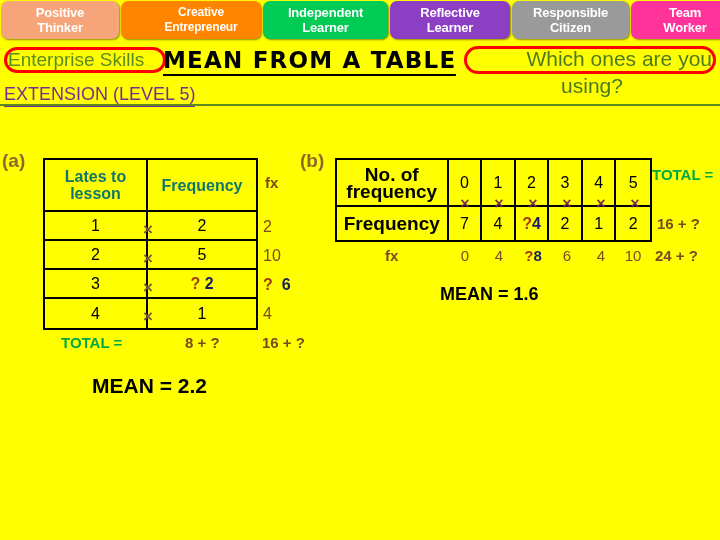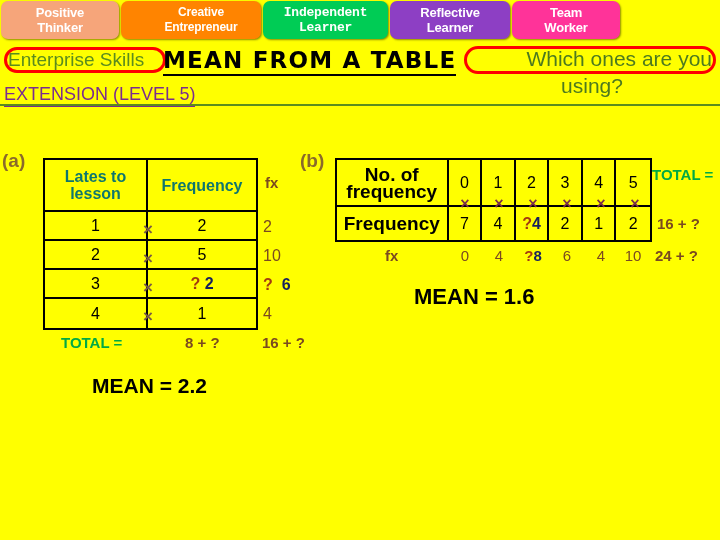--- a/index.html
+++ b/index.html
@@ -26,21 +26,21 @@
     line-height:15px;
     text-align:center;
     border-radius:7px;
     box-shadow:1px 1px 2px rgba(0,0,0,.45);
     margin:1px 1px;
     letter-spacing:-0.2px;
   }
   .skill span{display:block;}
   .s0{width:118px;background:#F6A57A;}
   .s1{width:120px;background:#FF8400;font-size:12px;padding-left:20px;}
-  .s2{width:125px;background:#00CC55;font-family:Liberation Mono, monospace;}
+  .s2{width:125px;background:#00CC55;}
   .s3{width:120px;background:#8D3FC4;}
   .s4{width:117px;background:#9A9A9A;}
   .s5{width:108px;background:#FF3399;}
 
   
   .ent-box{
     position:absolute;left:4px;top:47px;width:162px;height:26px;
     border:3px solid #FF0000;border-radius:13px;box-sizing:border-box;
   }
   .ent-text{
@@ -159,21 +159,21 @@
     font-size:16px;color:#7A2F4A;font-weight:bold;text-align:center;line-height:16px;
   }
 
   .fxB-label{position:absolute;left:385px;top:247px;font-size:15px;font-weight:bold;color:#7A4A20;}
   .fxB-v{position:absolute;top:247px;width:34px;text-align:center;font-size:15px;color:#7A4A20;}
 
   .totalB{position:absolute;left:652px;top:166px;font-size:15px;font-weight:bold;color:#00AA44;white-space:nowrap;}
   .totalB-v1{position:absolute;left:657px;top:215px;font-size:15px;color:#7A4A20;font-weight:bold;white-space:nowrap;}
   .totalB-v2{position:absolute;left:655px;top:247px;font-size:15px;color:#7A4A20;font-weight:bold;white-space:nowrap;}
 
-  .meanB{position:absolute;left:414px;top:284px;font-size:22px;font-weight:bold;color:#000;}
+  .meanB{position:absolute;left:440px;top:284px;font-size:18px;font-weight:bold;color:#000;}
 </style>
 </head>
 <body>
 
 <div class="slide">
 
   <div class="skillbar">
     <div class="skill s0">
       <span>Positive</span>
       <span>Thinker</span>
@@ -182,20 +182,24 @@
       <span>Creative</span>
       <span>Entrepreneur</span>
     </div>
     <div class="skill s2">
       <span>Independent</span>
       <span>Learner</span>
     </div>
     <div class="skill s3">
       <span>Reflective</span>
       <span>Learner</span>
+    </div>
+    <div class="skill s4">
+      <span>Responsible</span>
+      <span>Citizen</span>
     </div>
     <div class="skill s5">
       <span>Team</span>
       <span>Worker</span>
     </div>
   </div>
 
   <div class="ent-box"></div>
   <div class="ent-text">Enterprise Skills</div>
   <div class="main-title">MEAN FROM A TABLE</div>

